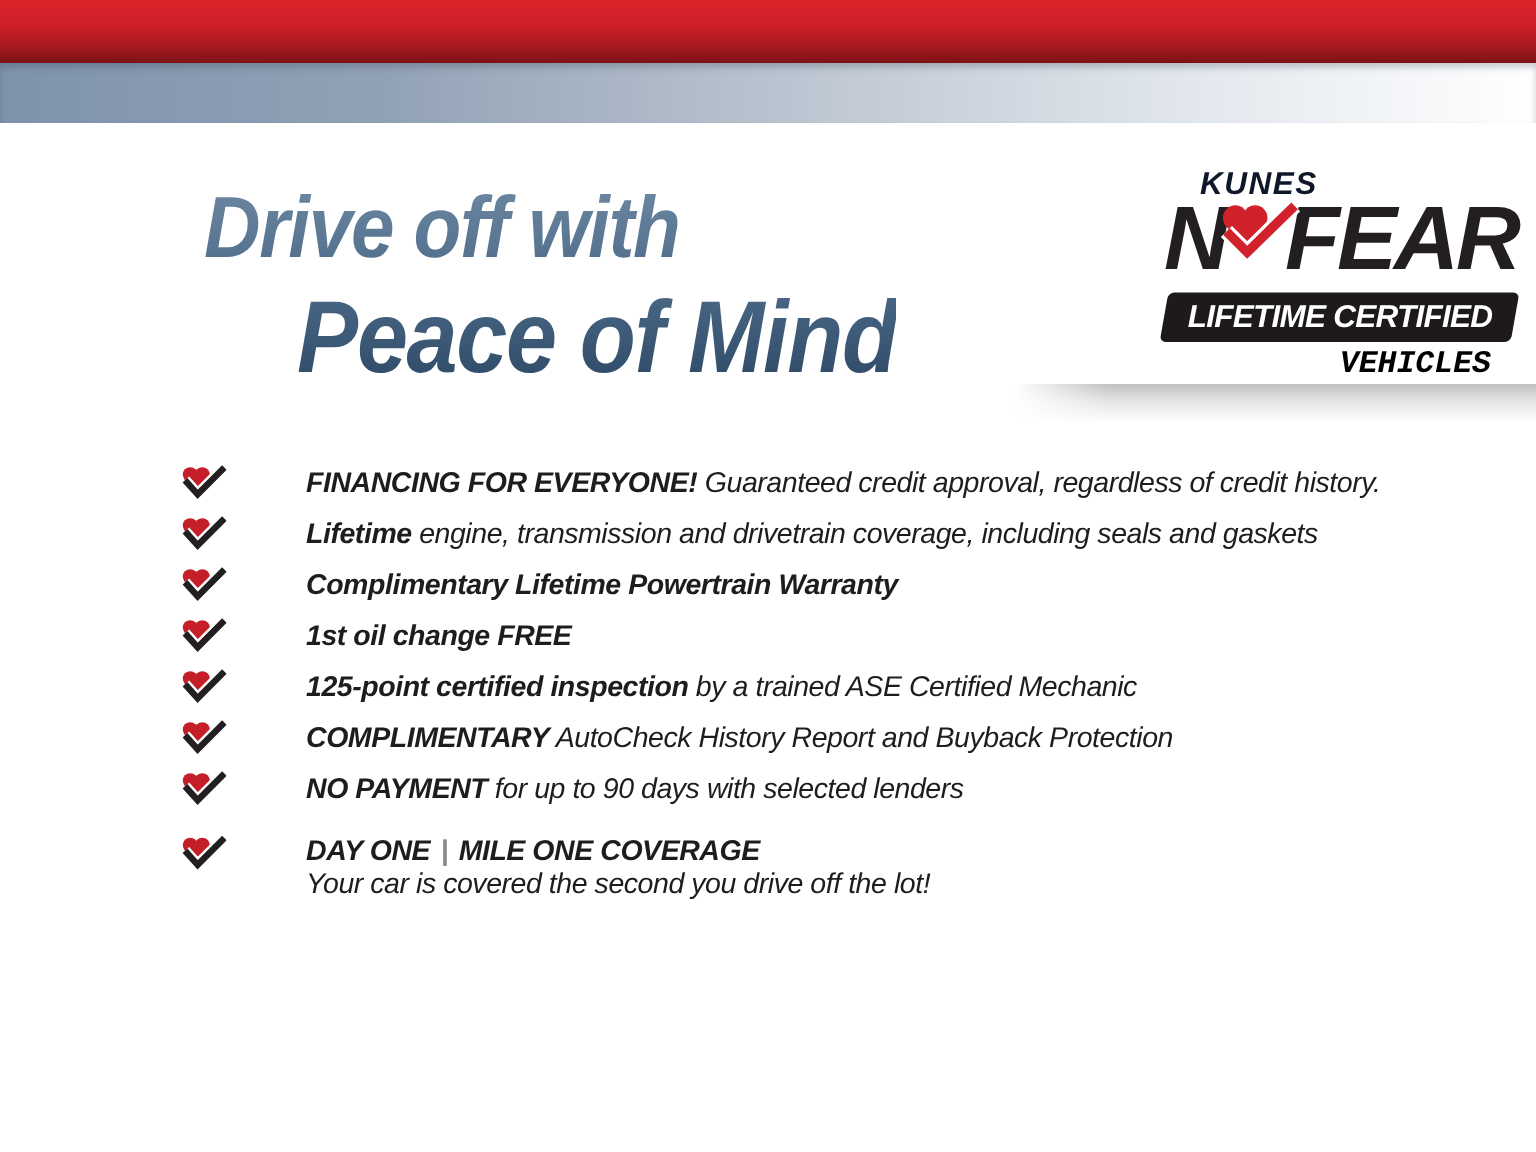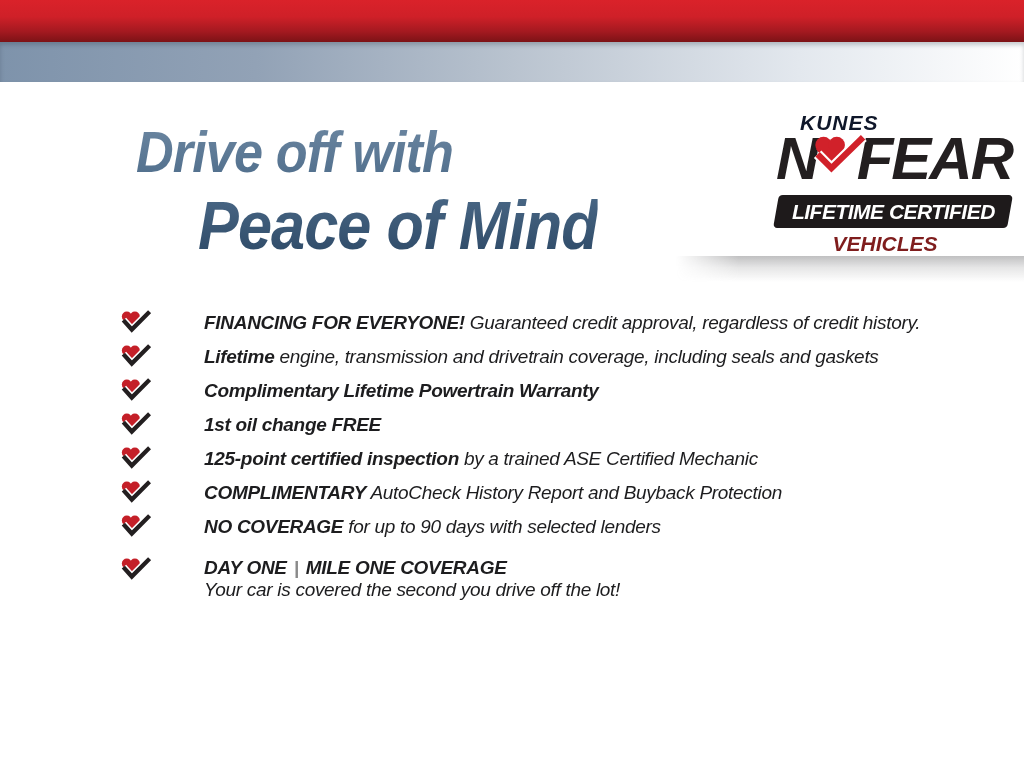--- a/index.html
+++ b/index.html
@@ -60,21 +60,21 @@
   .logo-heart{display:block;position:relative;top:-6px;margin:0 -16px 0 -4px;}
   .logo-banner{
     position:relative;margin-top:8px;width:234px;height:33px;background:#1e1a1b;border-radius:4px;
     transform:skewX(-10deg);display:flex;align-items:center;justify-content:center;
   }
   .logo-banner-text{
     transform:skewX(10deg);color:#ffffff;font-size:21px;font-weight:700;font-style:italic;
     letter-spacing:-.5px;white-space:nowrap;
   }
   .logo-vehicles{
-    margin-top:4px;text-align:center;padding-right:18px;color:#7f1d1d;font-size:21px;font-weight:700;letter-spacing:0;
+    margin-top:4px;text-align:right;padding-right:18px;color:#000000;font-size:21px;font-weight:700;letter-spacing:0;font-family:Liberation Mono, monospace;
   }
   
   .benefits{position:absolute;left:121px;top:310px;width:820px;}
   .row{display:flex;align-items:center;margin-bottom:9px;gap:46px;}
   .row.multi{align-items:flex-start;margin-top:18px;}
   .bullet{flex:0 0 auto;margin-right:7px;}
   .bt{
     font-size:19px;font-style:italic;color:#1d1d1f;line-height:22px;letter-spacing:-.3px;white-space:nowrap;
   }
   .b{font-weight:700;}
@@ -199,21 +199,21 @@
     <div class="row">
       <svg class="bullet" width="30" height="25" viewBox="0 0 32 26">
         <g fill="#c41f28">
             <circle cx="6.2" cy="6.5" r="5.3"></circle>
             <circle cx="14.8" cy="6.5" r="5.3"></circle>
             <path d="M1.6 9 L19.4 9 L10.5 20.5 Z"></path>
           </g>
         <path d="M2.5 10.5 L11.5 20.5 L30.5 1.5" fill="none" stroke="#ffffff" stroke-width="8"></path>
         <path d="M2.5 10.5 L11.5 20.5 L30.5 1.5" fill="none" stroke="#231f20" stroke-width="4.6"></path>
       </svg>
-      <span class="bt"><span class="b">NO COVERAGE</span><span> for up to 90 days with selected lenders</span></span>
+      <span class="bt"><span class="b">NO PAYMENT</span><span> for up to 90 days with selected lenders</span></span>
     </div>
 
     <div class="row multi">
       <svg class="bullet" width="30" height="25" viewBox="0 0 32 26">
         <g fill="#c41f28">
             <circle cx="6.2" cy="6.5" r="5.3"></circle>
             <circle cx="14.8" cy="6.5" r="5.3"></circle>
             <path d="M1.6 9 L19.4 9 L10.5 20.5 Z"></path>
           </g>
         <path d="M2.5 10.5 L11.5 20.5 L30.5 1.5" fill="none" stroke="#ffffff" stroke-width="8"></path>

